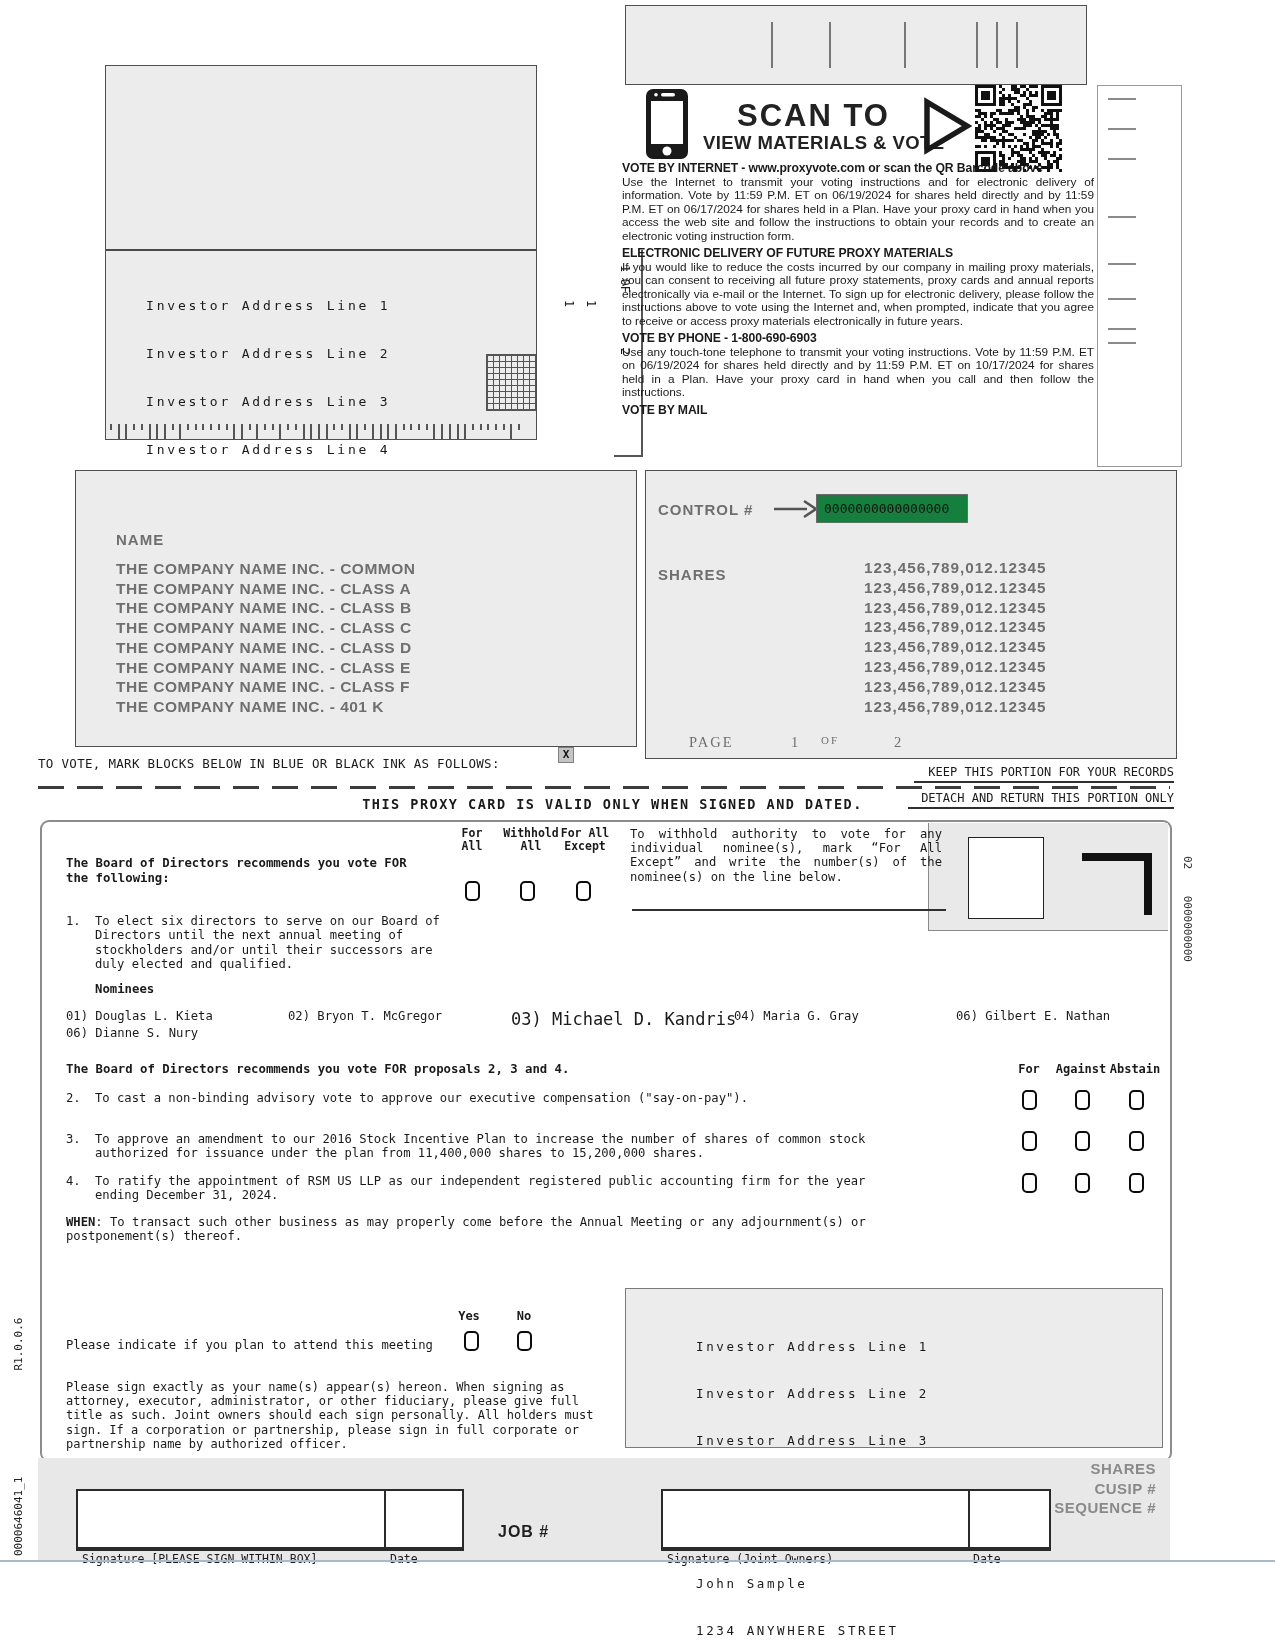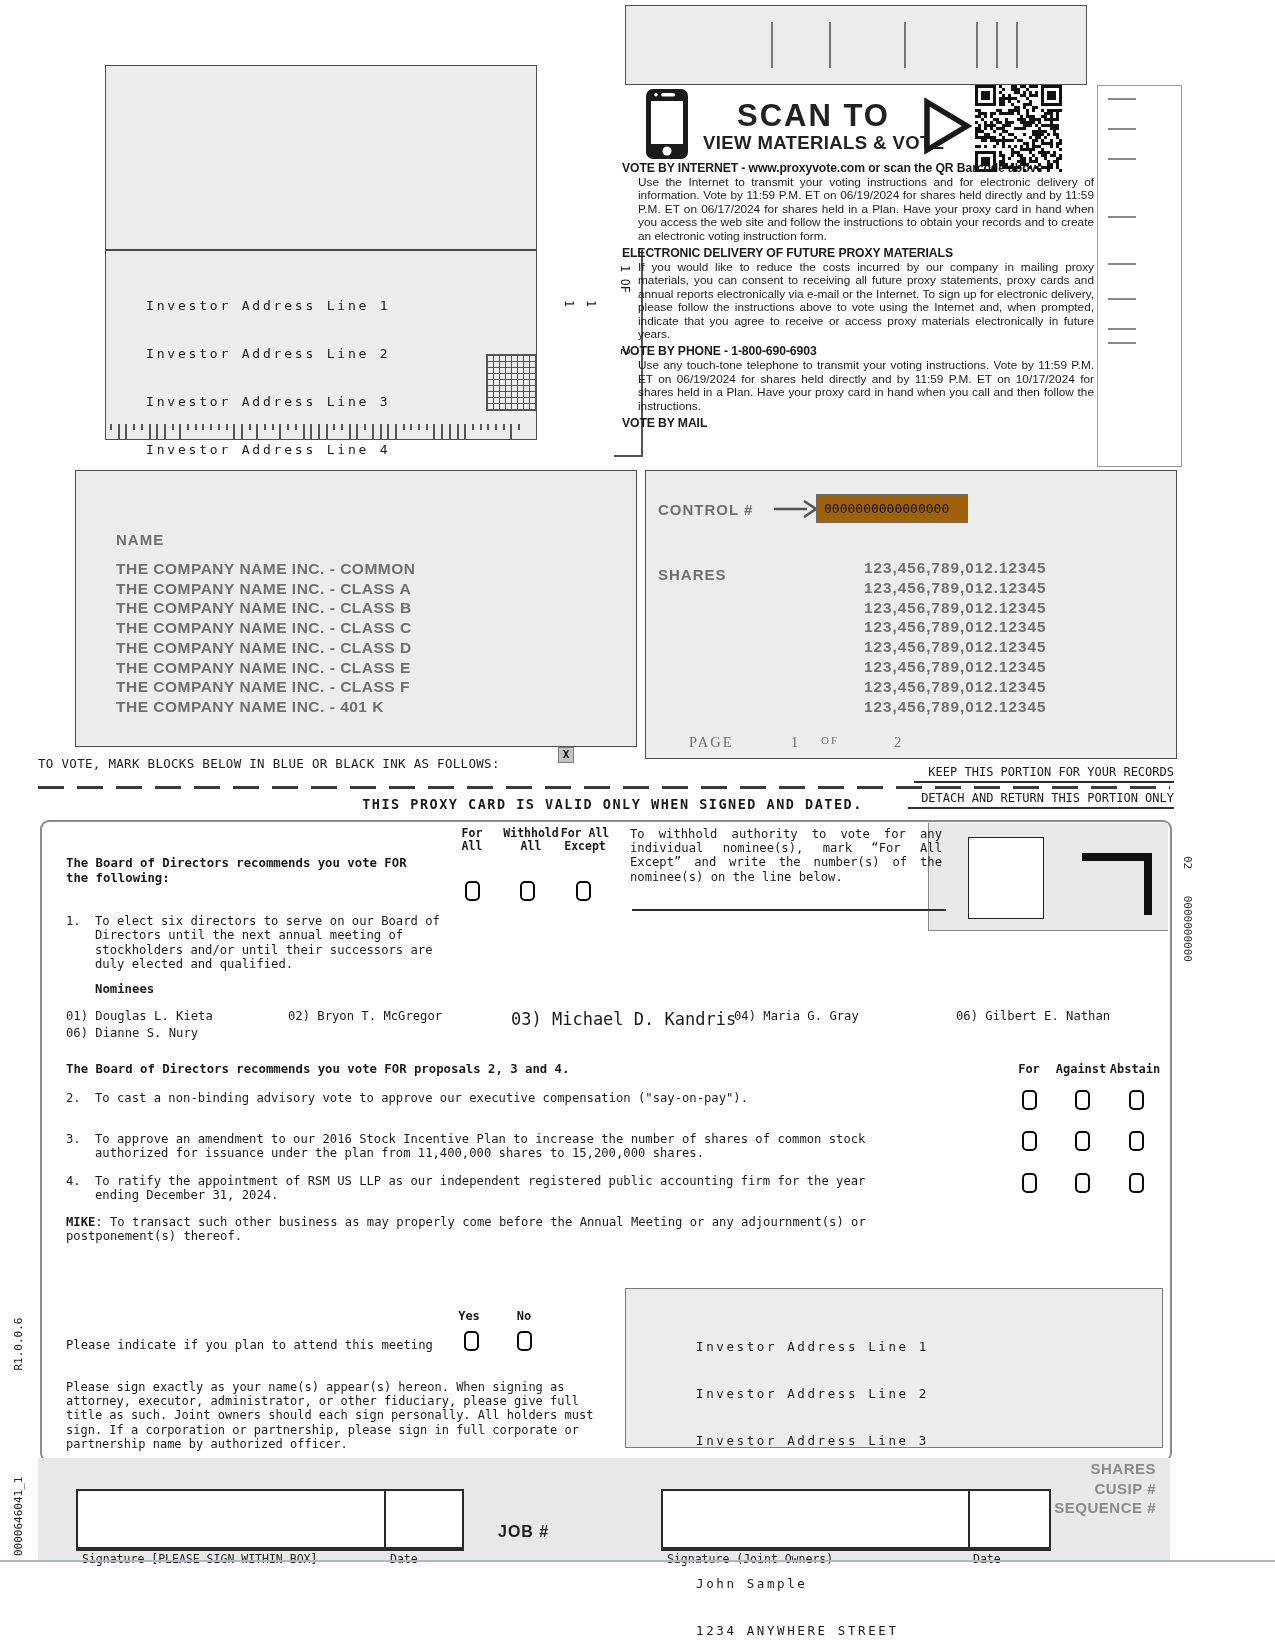--- a/index.html
+++ b/index.html
@@ -15,21 +15,21 @@
   .pre{white-space:pre}
   .jt{text-align:justify}
   .panel{position:absolute;background:#ececec;border:1px solid #4f4f4f}
   .cb{position:absolute;width:11px;height:16px;border:2.5px solid #0b0b0b;border-radius:5px;background:#fff}
   .tickv{position:absolute;width:2px;background:#777;top:16px;height:46px}
   .tickh{position:absolute;width:28px;height:2px;background:#8a8a8a;left:1108px}
   .ul{position:absolute;height:2px;background:#2f2f2f}
   .rot90{transform:rotate(90deg);transform-origin:0 0}
   .rotm90{transform:rotate(-90deg);transform-origin:0 0}
   .vm-h{font-weight:bold;font-size:12.2px;margin:0 0 1px 0;letter-spacing:-0.1px;white-space:nowrap}
-  .vm-p{font-size:11.8px;line-height:13.4px;margin:0 0 3px 16px;text-align:justify}
+  .vm-p{font-size:11.8px;line-height:13.4px;margin:0 0 3px 0;text-align:justify}
   .grid{position:absolute;border:1px solid #555;
         background-image:repeating-linear-gradient(0deg,#555 0 1px,transparent 1px 6px),
                          repeating-linear-gradient(90deg,#555 0 1px,transparent 1px 6px)}
   #postnet span{position:absolute;top:0;width:2px;background:#555}
   .xmark{position:absolute;width:14px;height:14px;background:#c4c4c4;border:1px solid #808080;
          font:bold 11px "DejaVu Sans Mono",monospace;text-align:center;line-height:14px;color:#111}
   .sigbox{position:absolute;background:#fff;border:2px solid #2a2a2a;border-bottom-width:4px}
   .sigdiv{position:absolute;top:0;bottom:0;width:2px;background:#2a2a2a}
   .colhdr{position:absolute;width:56px;text-align:center;font-weight:bold;font-size:11.5px;line-height:13px}
   .votecol{position:absolute;width:56px;text-align:center;font-weight:bold;font-size:12px}
@@ -505,21 +505,21 @@
 </div>
 
 <div class="panel" style="left:645px;top:470px;width:530px;height:287px">
   <div class="a sans b gray" style="left:12px;top:30px;font-size:15px;letter-spacing:1px">CONTROL #</div>
   <span class="a" style="left:128px;top:28px">
     <svg width="44" height="20" viewBox="0 0 44 20">
       <line x1="0" y1="10" x2="33" y2="10" stroke="#555" stroke-width="2.6"></line>
       <path d="M30,2 L42,10 L30,18" fill="none" stroke="#555" stroke-width="2.6"></path>
     </svg>
   </span>
-  <div class="a" style="left:170px;top:23px;width:150px;height:27px;background:#a16207;border:1.5px solid #6a6a6a">
+  <div class="a" style="left:170px;top:23px;width:150px;height:27px;background:#15803d;border:1.5px solid #6a6a6a">
     <span class="a mono" style="left:7px;top:6px;font-size:13px;color:#111">0000000000000000</span>
   </div>
   <div class="a sans b gray" style="left:12px;top:95px;font-size:15px;letter-spacing:1px">SHARES</div>
   <div class="a sans b" style="left:218px;top:87px;font-size:15.3px;line-height:19.8px;letter-spacing:1px;color:#6f6f6f">
     <div>123,456,789,012.12345</div>
     <div>123,456,789,012.12345</div>
     <div>123,456,789,012.12345</div>
     <div>123,456,789,012.12345</div>
     <div>123,456,789,012.12345</div>
     <div>123,456,789,012.12345</div>
@@ -606,21 +606,21 @@
 <div class="cb" style="left:1075px;top:1131px"></div>
 <div class="cb" style="left:1129px;top:1131px"></div>
 
 <span class="a mono" style="left:66px;top:1174px;font-size:12.2px">4.</span>
 <div class="a mono" style="left:95px;top:1174px;width:800px;font-size:12.2px;line-height:14.4px">To ratify the appointment of RSM US LLP as our independent registered public accounting firm for the year ending December 31, 2024.</div>
 <div class="cb" style="left:1022px;top:1173px"></div>
 <div class="cb" style="left:1075px;top:1173px"></div>
 <div class="cb" style="left:1129px;top:1173px"></div>
 
 <div class="a mono" style="left:66px;top:1215px;width:810px;font-size:12.2px;line-height:14.4px">
-  <b>MIKE</b><span>: To transact such other business as may properly come before the Annual Meeting or any adjournment(s) or postponement(s) thereof.</span>
+  <b>WHEN</b><span>: To transact such other business as may properly come before the Annual Meeting or any adjournment(s) or postponement(s) thereof.</span>
 </div>
 
 <div class="votecol mono" style="left:444px;top:1309px;width:50px">Yes</div>
 <div class="votecol mono" style="left:499px;top:1309px;width:50px">No</div>
 <div class="a mono" style="left:66px;top:1338px;font-size:12.2px">Please indicate if you plan to attend this meeting</div>
 <div class="cb" style="left:464px;top:1331px"></div>
 <div class="cb" style="left:517px;top:1331px"></div>
 
 <div class="panel" style="left:625px;top:1288px;width:536px;height:158px;border-color:#7a7a7a">
   <div class="a mono pre" style="left:70px;top:18px;font-size:12.5px;letter-spacing:2.6px;line-height:15.8px">

